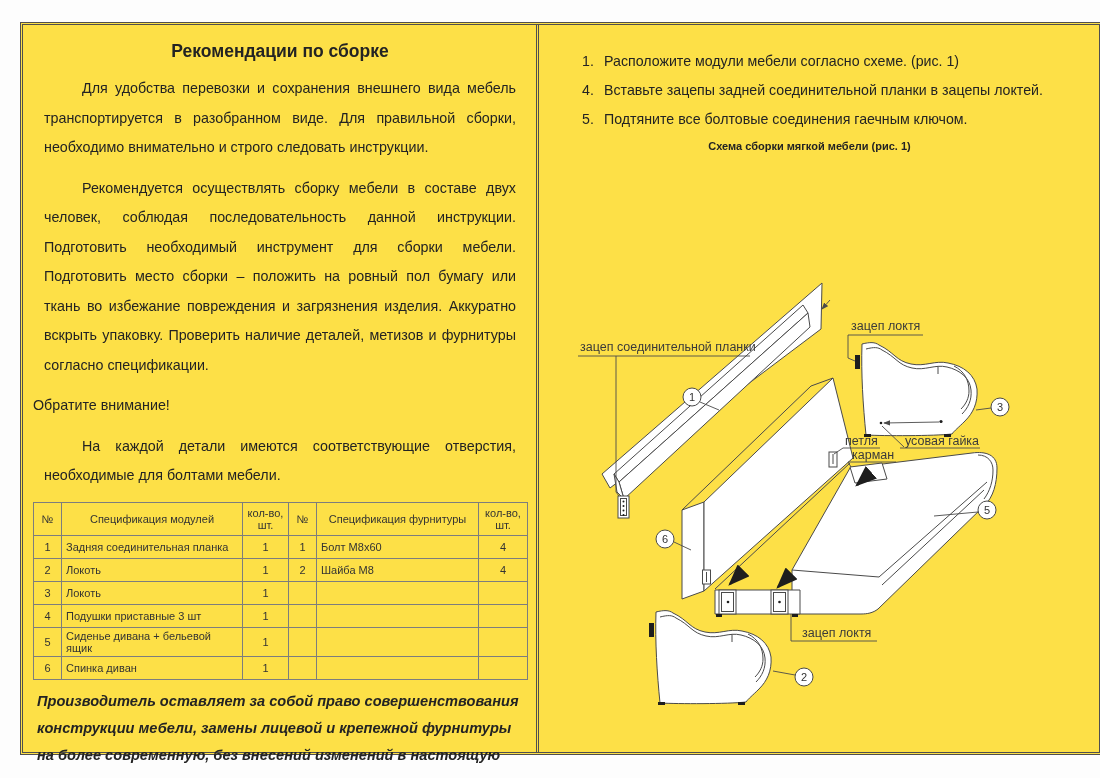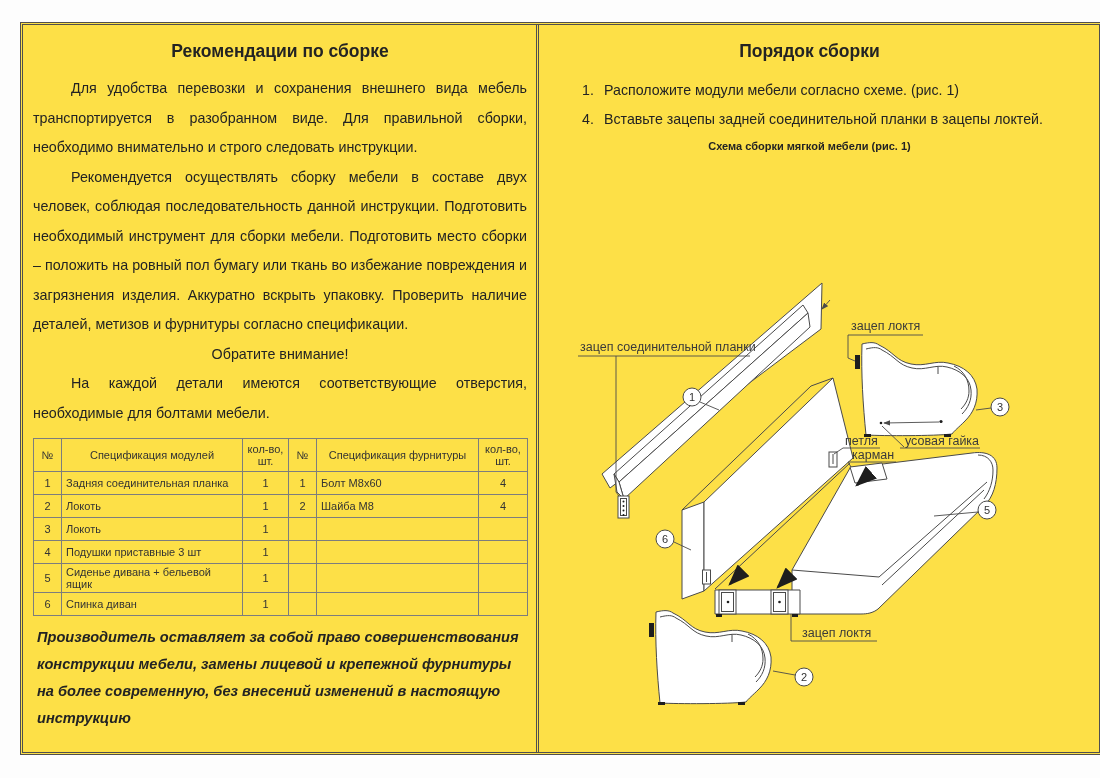--- a/index.html
+++ b/index.html
@@ -6,22 +6,22 @@
   body{width:1100px;height:778px;background:#fdfdfd;position:relative;
        font-family:"Liberation Sans",sans-serif;color:#232323;}
   .sheet{position:absolute;left:20px;top:22px;width:1056px;height:727px;
          border:3px double #4f4f4f;background:#fde047;padding-left:20px;}
   .divider{position:absolute;left:513px;top:0;height:100%;width:0;
            border-left:3px double #4f4f4f;}
   .page{position:absolute;top:0;height:100%;box-sizing:border-box;}
   .page-left{left:0;width:513px;padding:8px 9px 0 10px;}
   .page-right{left:517px;width:539px;padding:8px 6px 0 6px;}
   .page-title{font-size:17.5px;font-weight:bold;text-align:center;margin:8px 0 12px 0;}
-  .para{font-size:14.3px;line-height:29.5px;text-align:justify;text-indent:38px;margin:0;}
-  .notice-head{font-size:14.3px;line-height:29.5px;text-align:center;}
+  .para{font-size:14.3px;line-height:29.5px;text-align:justify;text-indent:38px;margin:11px;}
+  .notice-head{font-size:14.3px;line-height:29.5px;text-align:left;}
   table.spec{border-collapse:collapse;width:100%;margin-top:10px;font-size:11px;color:#333;table-layout:fixed;}
   table.spec td,table.spec th{border:1px solid #7d7d7d;padding:2px 4px;height:18px;overflow:hidden;
       font-weight:normal;vertical-align:middle;}
   table.spec th{text-align:center;padding-top:4px;padding-bottom:4px;}
   .c{text-align:center;}
   .manu-note{font-weight:bold;font-style:italic;text-align:left;font-size:14.6px;
              line-height:27px;margin-top:8px;padding:0 4px;}
   .steps{margin-top:14px;padding-left:24px;}
   .step{font-size:14.2px;line-height:29px;white-space:nowrap;margin-left:12px;}
   .step .num{display:inline-block;width:22px;}
@@ -115,25 +115,25 @@
       </tr>
     </tbody>
       </table>
 
     <div class="manu-note">Производитель оставляет за собой право совершенствования конструкции мебели, замены лицевой и крепежной фурнитуры на более современную, без внесений изменений в настоящую инструкцию</div>
   </div>
 
   <div class="divider"></div>
 
   <div class="page page-right">
-    <div class="page-title">Порядок сборки</div>
 
     <div class="steps">
       <div class="step"><span class="num">1.</span><span>Расположите модули мебели согласно схеме. (рис. 1)</span></div>
       <div class="step"><span class="num">4.</span><span>Вставьте зацепы задней соединительной планки в зацепы локтей.</span></div>
+      <div class="step"><span class="num">5.</span><span>Подтяните все болтовые соединения гаечным ключом.</span></div>
     </div>
 
     <div class="fig-title">Схема сборки мягкой мебели (рис. 1)</div>
 
     <div class="diagram">
       <svg width="532" height="484" viewBox="0 0 532 484">
         <defs>
           <marker id="ah" markerWidth="9" markerHeight="7" refX="8" refY="3.5" orient="auto">
             <path d="M0,0 L9,3.5 L0,7 Z" fill="#1e1e1e"></path>
           </marker>

